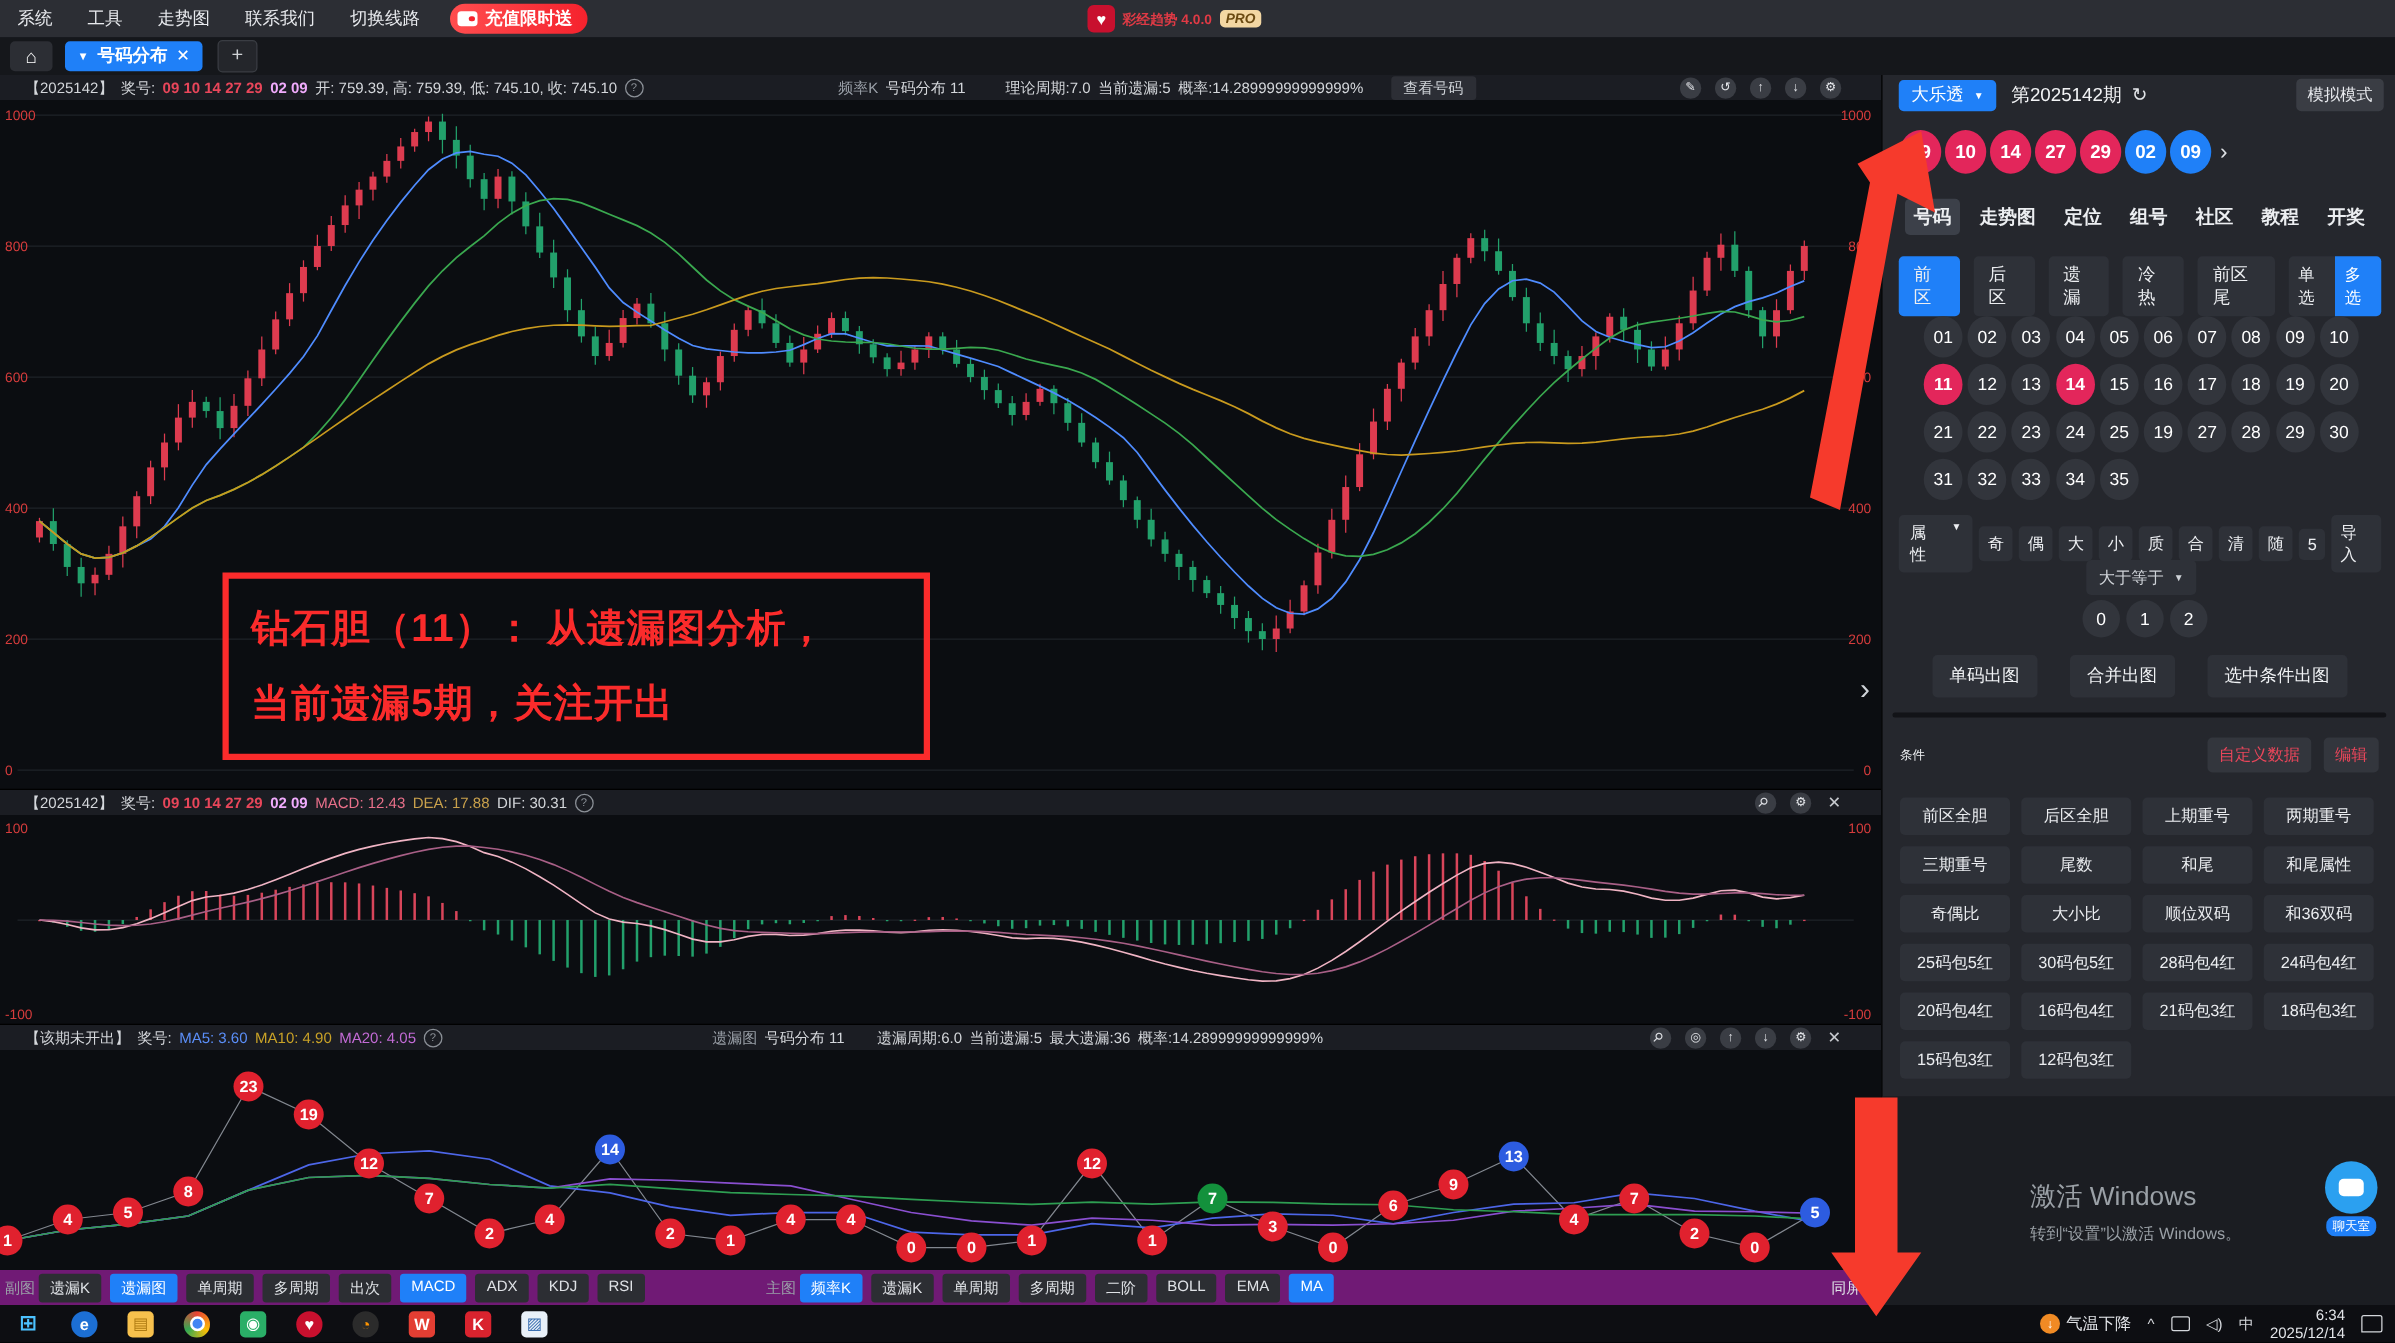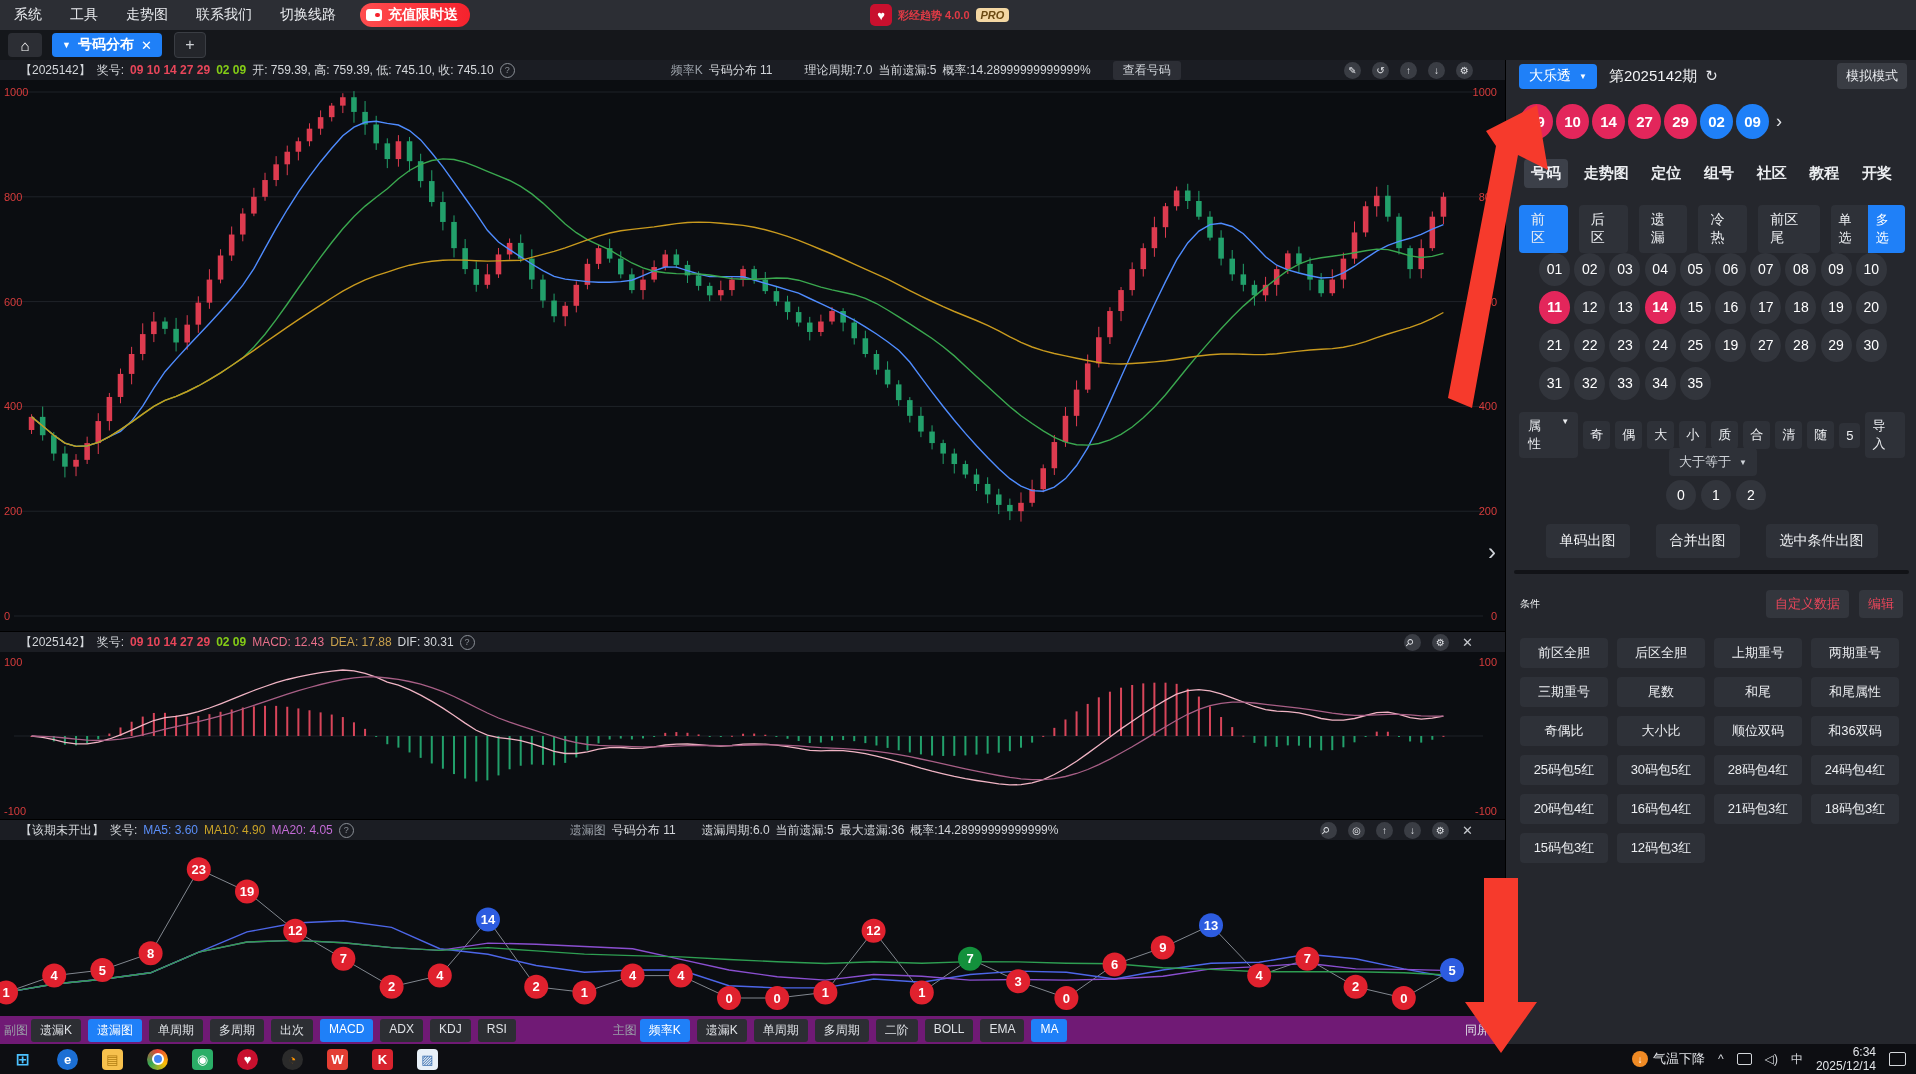--- a/index.html
+++ b/index.html
@@ -31,21 +31,21 @@
   .home-btn{width:34px;height:24px;background:#2c2e34;border-radius:4px;margin-left:8px;display:flex;align-items:center;justify-content:center;color:#fff;font-size:15px;}
   .chart-tab{margin-left:10px;height:24px;background:#1f80f8;border-radius:4px;display:flex;align-items:center;padding:0 10px;gap:7px;color:#fff;font-size:14px;font-weight:bold;}
   .chart-tab .tri{font-size:9px;}
   .chart-tab .x{font-weight:normal;font-size:13px;}
   .add-tab{margin-left:12px;width:30px;height:24px;background:#24262b;border:1px solid #3a3d43;border-radius:4px;display:flex;align-items:center;justify-content:center;color:#cfd2d6;font-size:16px;}
   
   .left-region{position:absolute;left:0;top:60px;width:1505px;height:984px;background:#0b0d11;}
   .info-bar{position:absolute;left:0;width:1505px;height:20px;background:#1b1d23;display:flex;align-items:center;font-size:12px;color:#d4d7db;white-space:nowrap;}
   .info-bar span{margin-right:6px;}
   .red-num{color:#e8465a;font-weight:bold;}
-  .blue-num{color:#84cc16;font-weight:bold;}
+  .blue-num{color:#f0abfc;font-weight:bold;}
   .dim{color:#9aa0a8;}
   .qmark{display:inline-flex;width:13px;height:13px;border:1px solid #8b9097;border-radius:50%;color:#8b9097;font-size:9px;align-items:center;justify-content:center;margin-right:6px;}
   .view-btn{background:#2c2e35;border-radius:3px;padding:1px 10px;color:#cfd3d8;}
   .bar-icons{margin-left:auto;display:flex;align-items:center;gap:5px;padding-right:26px;}
   .cicon{width:17px;height:17px;border-radius:50%;background:#3a3d44;color:#e2e4e8;display:flex;align-items:center;justify-content:center;font-size:10px;}
   .xicon{color:#c6c9ce;font-size:13px;margin-left:2px;}
   .pin-rot{transform:rotate(45deg);display:inline-block;}
   svg.pane{position:absolute;left:0;display:block;}
   .pane-sep{position:absolute;left:0;width:1505px;height:1px;background:#000;}
   
@@ -791,20 +791,24 @@
           <span class="bt-btn">单周期</span>
           <span class="bt-btn">多周期</span>
           <span class="bt-btn">二阶</span>
           <span class="bt-btn">BOLL</span>
           <span class="bt-btn">EMA</span>
           <span class="bt-btn active">MA</span>
         </span>
       <span class="sync-btn">同屏</span>
     </div>
 
+    <div class="annotation">
+      <div>钻石胆（11）： 从遗漏图分析，</div>
+      <div>当前遗漏5期，关注开出</div>
+    </div>
   </div>
 
   <div class="panel">
     <span class="collapse-chev">›</span>
     <div class="p-row1">
       <div class="lottery-select">
         <span>大乐透</span>
         <span style="font-size:8px;">▼</span>
       </div>
       <span class="issue-label">第2025142期</span>
@@ -1001,20 +1005,32 @@
         <span class="cond-btn">30码包5红</span>
         <span class="cond-btn">28码包4红</span>
         <span class="cond-btn">24码包4红</span>
         <span class="cond-btn">20码包4红</span>
         <span class="cond-btn">16码包4红</span>
         <span class="cond-btn">21码包3红</span>
         <span class="cond-btn">18码包3红</span>
         <span class="cond-btn">15码包3红</span>
         <span class="cond-btn">12码包3红</span>
       </div>
+    <div class="panel-bottom">
+      <div class="watermark">
+        <div class="wm1">激活 Windows</div>
+        <div class="wm2">转到“设置”以激活 Windows。</div>
+      </div>
+      <div class="chat-wrap">
+        <div class="chat-circle">
+            <div class="chat-bubble"></div>
+          </div>
+        <span class="chat-label">聊天室</span>
+      </div>
+    </div>
   </div>
 
   <div class="taskbar">
     <div class="tb-icons">
       <span class="tb-ic" style="background:transparent;color:#4cc2ff;font-size:17px;">⊞</span>
       <span class="tb-ic" style="background:#1c6fd4;border-radius:50%;">e</span>
       <span class="tb-ic" style="background:#f7c14d;color:#b07c12;">▤</span>
       <span class="tb-ic" style="background:conic-gradient(#ea4335,#fbbc05,#34a853,#ea4335);border-radius:50%;">
           <span style="width:8px;height:8px;background:#4285f4;border-radius:50%;border:2px solid #fff;display:block;"></span>
         </span>

